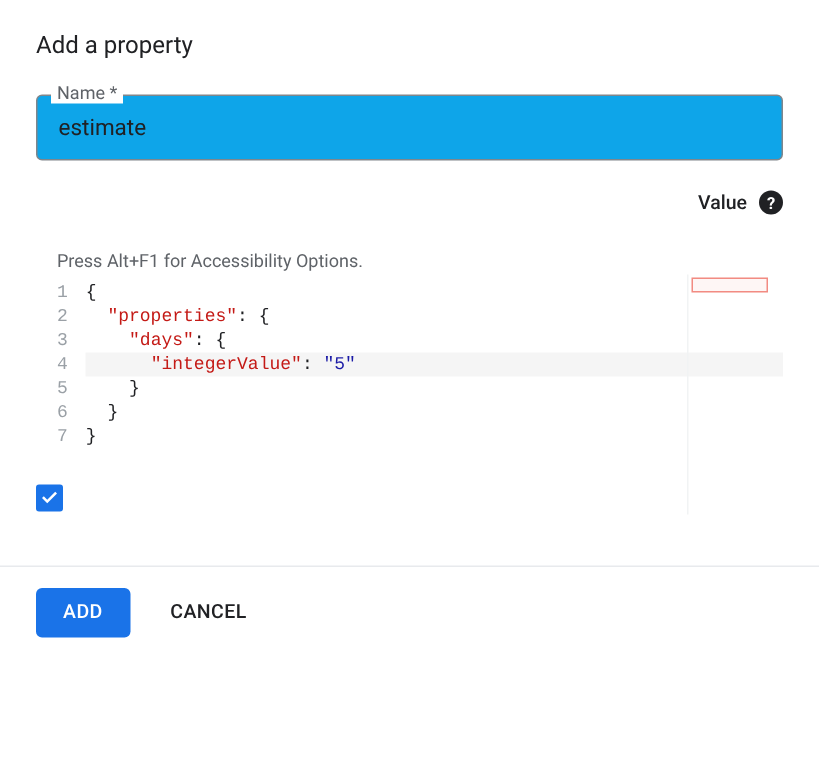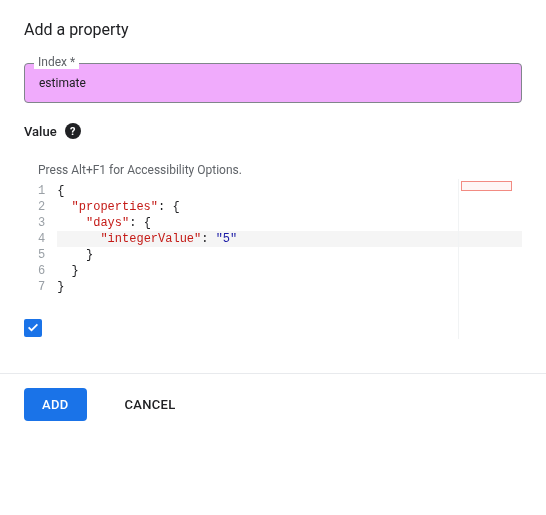--- a/index.html
+++ b/index.html
@@ -35,24 +35,24 @@
       padding: 0 4px;
       font-size: 12px;
       color: #5f6368;
       z-index: 1;
     }
     .text-input, .select-input {
       width: 100%;
       border: 1px solid #80868b;
       border-radius: 4px;
       padding: 12px 14px;
-      font-size: 12px;
+      font-size: 15px;
       color: #202124;
       font-family: inherit;
-      background: #f0abfc;
+      background: #0ea5e9;
       outline: none;
     }
     .select-input {
       appearance: none;
       cursor: pointer;
       padding-right: 40px;
     }
     .select-wrapper {
       position: relative;
     }
@@ -62,20 +62,21 @@
       top: 50%;
       transform: translateY(-50%);
       pointer-events: none;
       color: #5f6368;
     }
     .value-label-row {
       display: flex;
       align-items: center;
       gap: 8px;
       margin-bottom: 4px;
+      justify-content: flex-end;
     }
     .value-label {
       font-size: 13px;
       font-weight: 500;
       color: #202124;
     }
     .help-icon {
       width: 16px;
       height: 16px;
       border-radius: 50%;
@@ -161,21 +162,21 @@
     }
     .checkbox svg { display: block; }
     .checkbox-label {
       font-size: 13px;
       color: #202124;
     }
     .actions {
       border-top: 1px solid #e8eaed;
       padding: 14px 24px;
       display: flex;
-      gap: 20px;
+      gap: 9px;
       align-items: center;
       margin-top: 36px;
     }
     .btn {
       border: none;
       padding: 9px 18px;
       border-radius: 4px;
       font-size: 13px;
       font-weight: 500;
       font-family: inherit;
@@ -193,21 +194,21 @@
   </style>
 </head>
 <body>
 
 <div class="dialog">
   <h2 class="dialog-title">Add a property</h2>
 
   <div class="content">
 
     <div class="field-wrapper">
-      <label class="field-label">Index *</label>
+      <label class="field-label">Name *</label>
       <input class="text-input" type="text" value="estimate" style="">
     </div>
 
 
     <div class="value-label-row">
       <span class="value-label">Value</span>
       <span class="help-icon">?</span>
     </div>
 
     <div class="accessibility-hint">Press Alt+F1 for Accessibility Options.</div>

